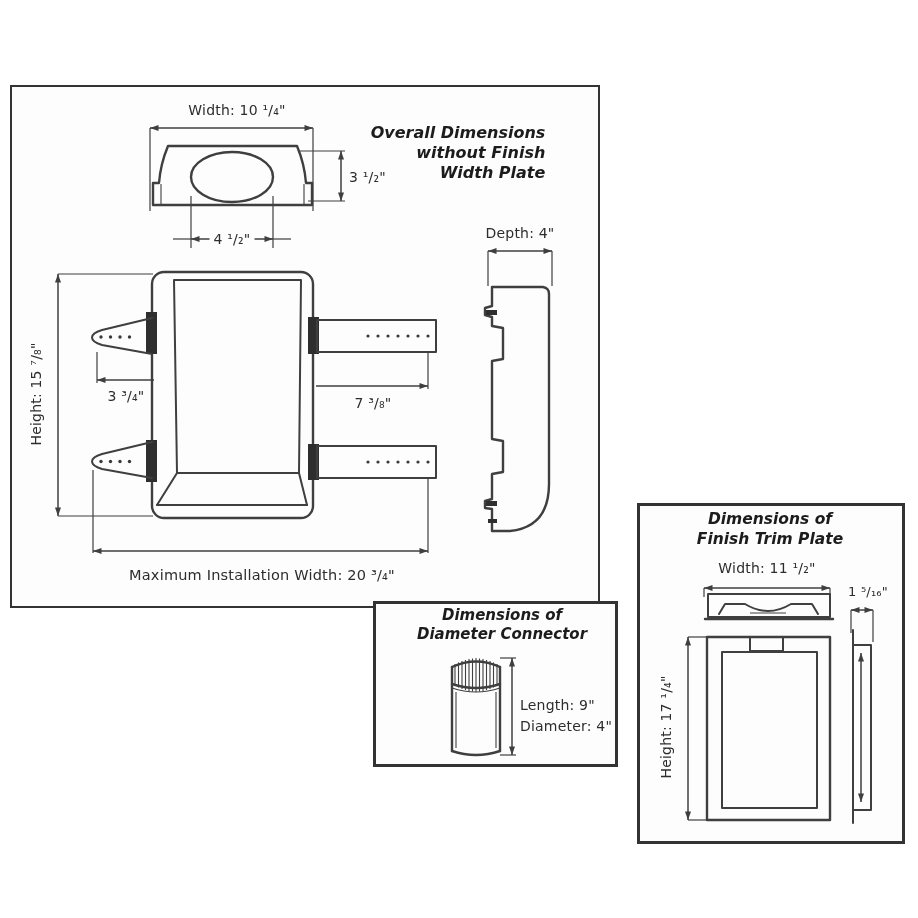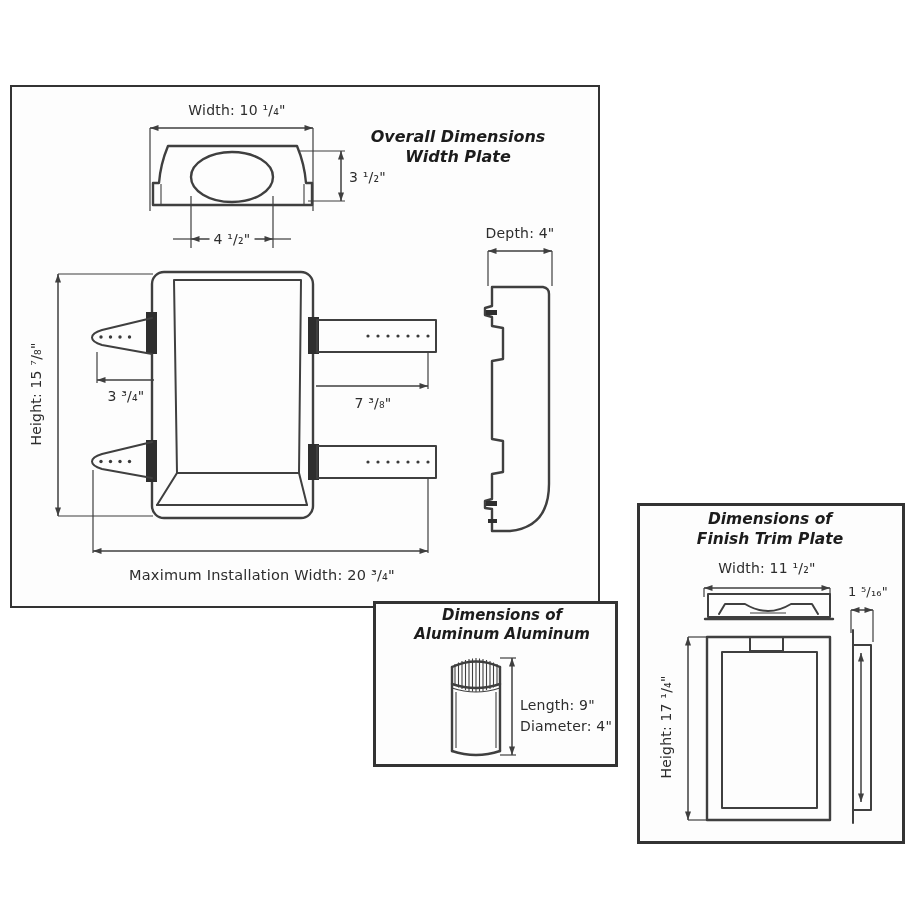--- a/index.html
+++ b/index.html
@@ -180,37 +180,38 @@
     <line class="ext" x1="688" y1="820" x2="707" y2="820"></line>
     <line class="shape2" x1="853" y1="630" x2="853" y2="823"></line>
     <rect class="shape2" x="853" y="645" width="18" height="165"></rect>
     <line class="dim" x1="861" y1="653" x2="861" y2="802" marker-start="url(#aS)" marker-end="url(#aE)"></line>
     <line class="dim" x1="851" y1="610" x2="873" y2="610" marker-start="url(#aS)" marker-end="url(#aE)"></line>
     <line class="ext" x1="851" y1="610" x2="851" y2="633"></line>
     <line class="ext" x1="873" y1="610" x2="873" y2="642"></line>
   </g>
 </svg>
 
-<div class="title" id="main-title" style="left:458px;top:147px;">
+<div class="title" id="main-title" style="left:458px;top:153px;text-align:right;">
   <div>Overall Dimensions</div>
+  <div>without Finish</div>
   <div>Width Plate</div>
 </div>
 
 <div class="lbl" style="left:237px;top:110px;">Width: 10 ¹/₄"</div>
 <div class="lbl left" style="left:349px;top:177px;">3 ¹/₂"</div>
 <div class="lbl onliner" style="left:232px;top:239px;">4 ¹/₂"</div>
 <div class="lbl" style="left:520px;top:233px;">Depth: 4"</div>
 <div class="lbl rot" style="left:36px;top:394px;">Height: 15 ⁷/₈"</div>
 <div class="lbl" style="left:126px;top:396px;">3 ³/₄"</div>
 <div class="lbl" style="left:373px;top:403px;">7 ³/₈"</div>
 <div class="lbl" style="left:262px;top:575px;font-size:14.5px;">Maximum Installation Width: 20 ³/₄"</div>
 
 <div class="title" id="connector-title" style="left:502px;top:625px;">
   <div>Dimensions of</div>
-  <div>Aluminum Aluminum</div>
+  <div>Diameter Connector</div>
 </div>
 <div class="lbl left" style="left:520px;top:705px;">Length: 9"</div>
 <div class="lbl left" style="left:520px;top:726px;">Diameter: 4"</div>
 
 <div class="title" id="trim-title" style="left:770px;top:529px;">
   <div>Dimensions of</div>
   <div>Finish Trim Plate</div>
 </div>
 <div class="lbl" style="left:767px;top:568px;">Width: 11 ¹/₂"</div>
 <div class="lbl" style="left:868px;top:591px;font-size:13px;">1 ⁵/₁₆"</div>

